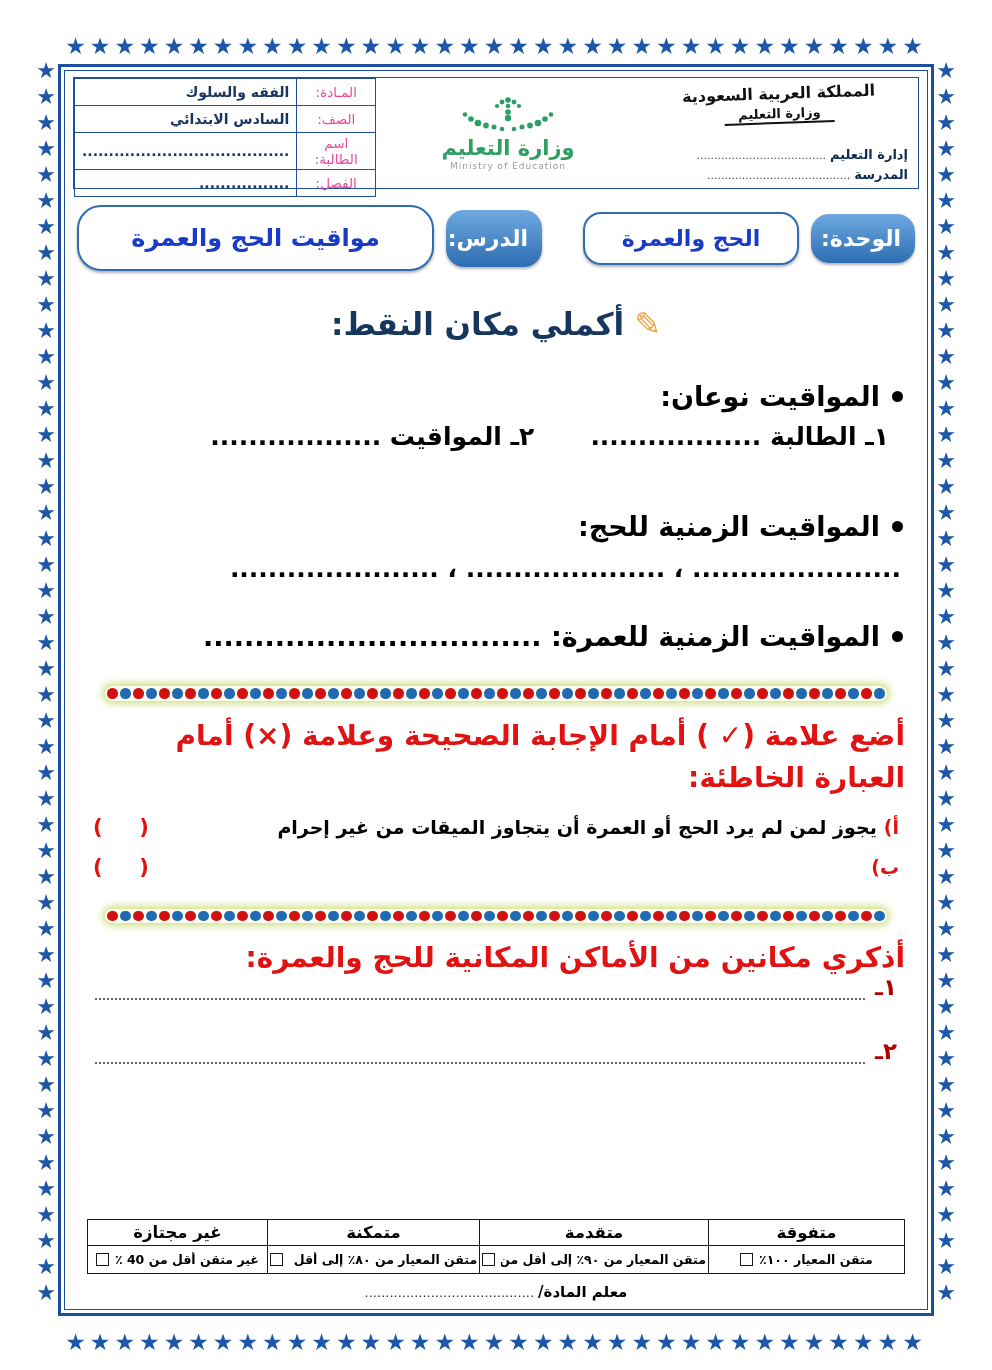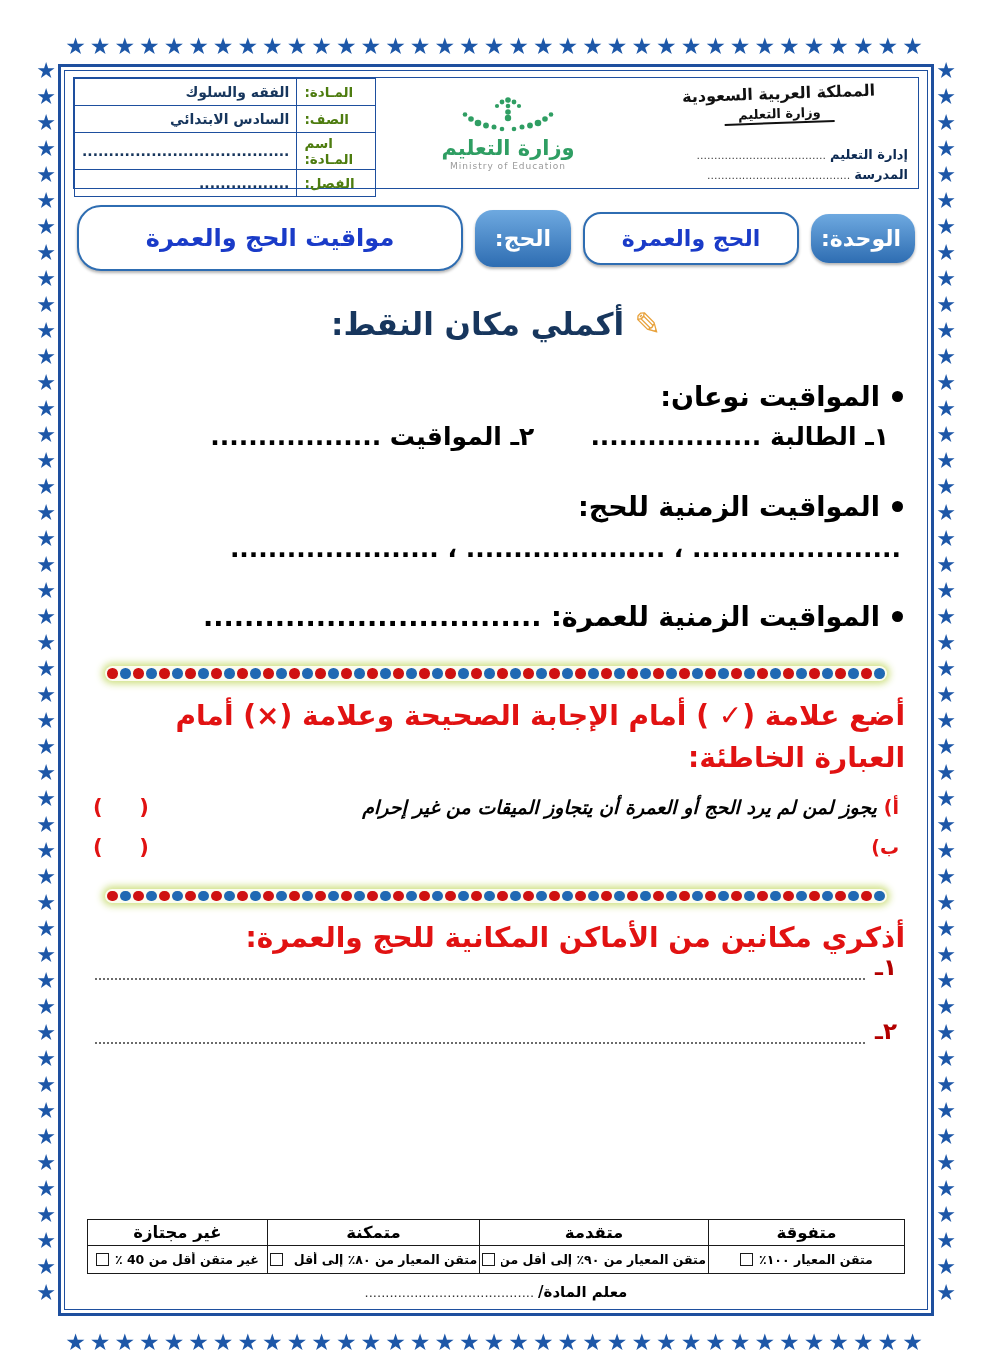--- a/index.html
+++ b/index.html
@@ -34,61 +34,61 @@
   .admin-row { display:flex; align-items:baseline; font-size:13px; font-weight:bold;
                color:#0d2a52; line-height:1.5; }
   .admin-dots { flex:1; overflow:hidden; white-space:nowrap; color:#444;
                 font-weight:normal; font-size:11px; margin-right:4px; }
   .logo-zone { flex:1; display:flex; flex-direction:column; align-items:center;
                justify-content:center; gap:1px; }
   .logo-arabic { color:#2f9e63; font-weight:bold; font-size:21px; }
   .logo-english { color:#9a9a9a; font-size:9px; letter-spacing:1px; }
   .info-table { width:302px; border-collapse:collapse; flex:none; }
   .info-table td { border:1px solid #1e4f9e; height:27px; padding:2px 7px; }
-  .info-lbl { width:104px; font-size:13.5px; font-weight:bold; color:#4d7c0f; text-align:left; }
+  .info-lbl { width:104px; font-size:13.5px; font-weight:normal; color:#ec4899; text-align:center; }
   .info-val { font-size:14px; font-weight:bold; color:#17365d; text-align:right;
               overflow:hidden; white-space:nowrap; }
   
   .lesson-bar { display:flex; align-items:center; gap:12px; padding:16px 4px 8px; flex:none; }
   .pill { border-radius:18px; font-weight:bold; text-align:center;
           box-shadow:0 2px 3px rgba(0,0,0,.3); }
   .pill-label { background:linear-gradient(#6ea9e0,#2e6db2); color:#fff;
                 font-size:22px; padding:12px 14px; flex:none; }
   .pill-value { background:#fff; border:2px solid #2e6db2; color:#1a3bc8;
                 font-size:22px; padding:12px 24px; }
   .unit-label { width:104px; }
-  .unit-value { width:216px; }
+  .unit-value { width:216px;margin-left:29px; }
   .lesson-label { width:96px; padding-top:16px; padding-bottom:16px; }
   .lesson-value { flex:1; font-size:24px; padding-top:17px; padding-bottom:17px; border-radius:24px; }
   
   .main { flex:1; display:flex; flex-direction:column; padding:0 14px; }
   .fill-title { text-align:center; margin-top:26px; font-size:31px; font-weight:bold;
                 color:#17365d; flex:none; }
   .pencil { color:#e8a23c; font-size:32px; margin-left:10px; }
   .bullet-row { display:flex; align-items:center; gap:12px; font-size:27px;
                 font-weight:bold; color:#000; padding-right:2px; }
   .bullet-dot { width:11px; height:11px; background:#000; border-radius:50%; flex:none; }
   .b1 { margin-top:38px; }
   .sub-line { display:flex; gap:56px; padding-right:16px; margin-top:10px;
               font-size:25px; font-weight:bold; color:#000; }
-  .b2 { margin-top:40px; }
+  .b2 { margin-top:60px; }
   .dots-line { padding-right:4px; margin-top:12px; font-size:25px; font-weight:bold;
                color:#000; text-align:right; }
   .b3 { margin-top:38px; }
   .divider { display:flex; flex-wrap:nowrap; gap:2.5px; justify-content:center;
              margin:34px 18px 0; padding:2px 3px; border-radius:8px;
              box-shadow:0 0 7px 3px rgba(205,223,128,.95); background:#fbfcef;
              overflow:hidden; flex:none; }
   .dot { width:10.5px; height:10.5px; border-radius:50%; flex:none; }
   .tf-title { color:#e11212; font-weight:bold; font-size:28px; text-align:right;
               line-height:1.5; margin-top:14px; }
   .tf-item { display:flex; align-items:baseline; margin-top:16px; font-size:19px;
              font-weight:bold; padding:0 6px; }
   .tf-prefix { color:#e11212; margin-left:7px; flex:none; }
-  .tf-text { color:#000;font-style:italic; }
+  .tf-text { color:#000; }
   .tf-answer { color:#e11212; font-size:21px; margin-right:auto; flex:none; padding-right:10px; }
   .divider2 { margin-top:30px; }
   .list-title { color:#e11212; font-weight:bold; font-size:28px; text-align:right; margin-top:18px; }
   .blank-row { display:flex; align-items:flex-end; padding:0 8px; }
   .blank-row.first { }
   .blank-row.second { margin-top:38px; }
   .blank-num { color:#b30000; font-weight:bold; font-size:23px; margin-left:10px; flex:none; }
   .blank-line { flex:1; border-bottom:2.5px dotted #6b6b6b; height:1.1em; }
   
   .footer { margin-top:auto; flex:none; padding-top:10px; }
@@ -265,35 +265,35 @@
           <tbody>
               <tr>
             <td class="info-lbl">المـادة:</td>
             <td class="info-val">الفقه والسلوك</td>
           </tr>
           <tr>
             <td class="info-lbl">الصف:</td>
             <td class="info-val">السادس الابتدائي</td>
           </tr>
           <tr>
-            <td class="info-lbl">اسم المـادة:</td>
+            <td class="info-lbl">اسم الطالبة:</td>
             <td class="info-val">.......................................</td>
           </tr>
           <tr>
             <td class="info-lbl">الفصل:</td>
             <td class="info-val">.................</td>
           </tr>
         </tbody>
           </table>
       </div>
 
       <div class="lesson-bar">
         <div class="pill pill-label unit-label">الوحدة:</div>
         <div class="pill pill-value unit-value">الحج والعمرة</div>
-        <div class="pill pill-label lesson-label">الحج:</div>
+        <div class="pill pill-label lesson-label">الدرس:</div>
         <div class="pill pill-value lesson-value">مواقيت الحج والعمرة</div>
       </div>
 
       <div class="main">
 
         <div class="fill-title">
           <span class="pencil">✎</span><span>أكملي مكان النقط:</span>
         </div>
 
         <div class="bullet-row b1">

